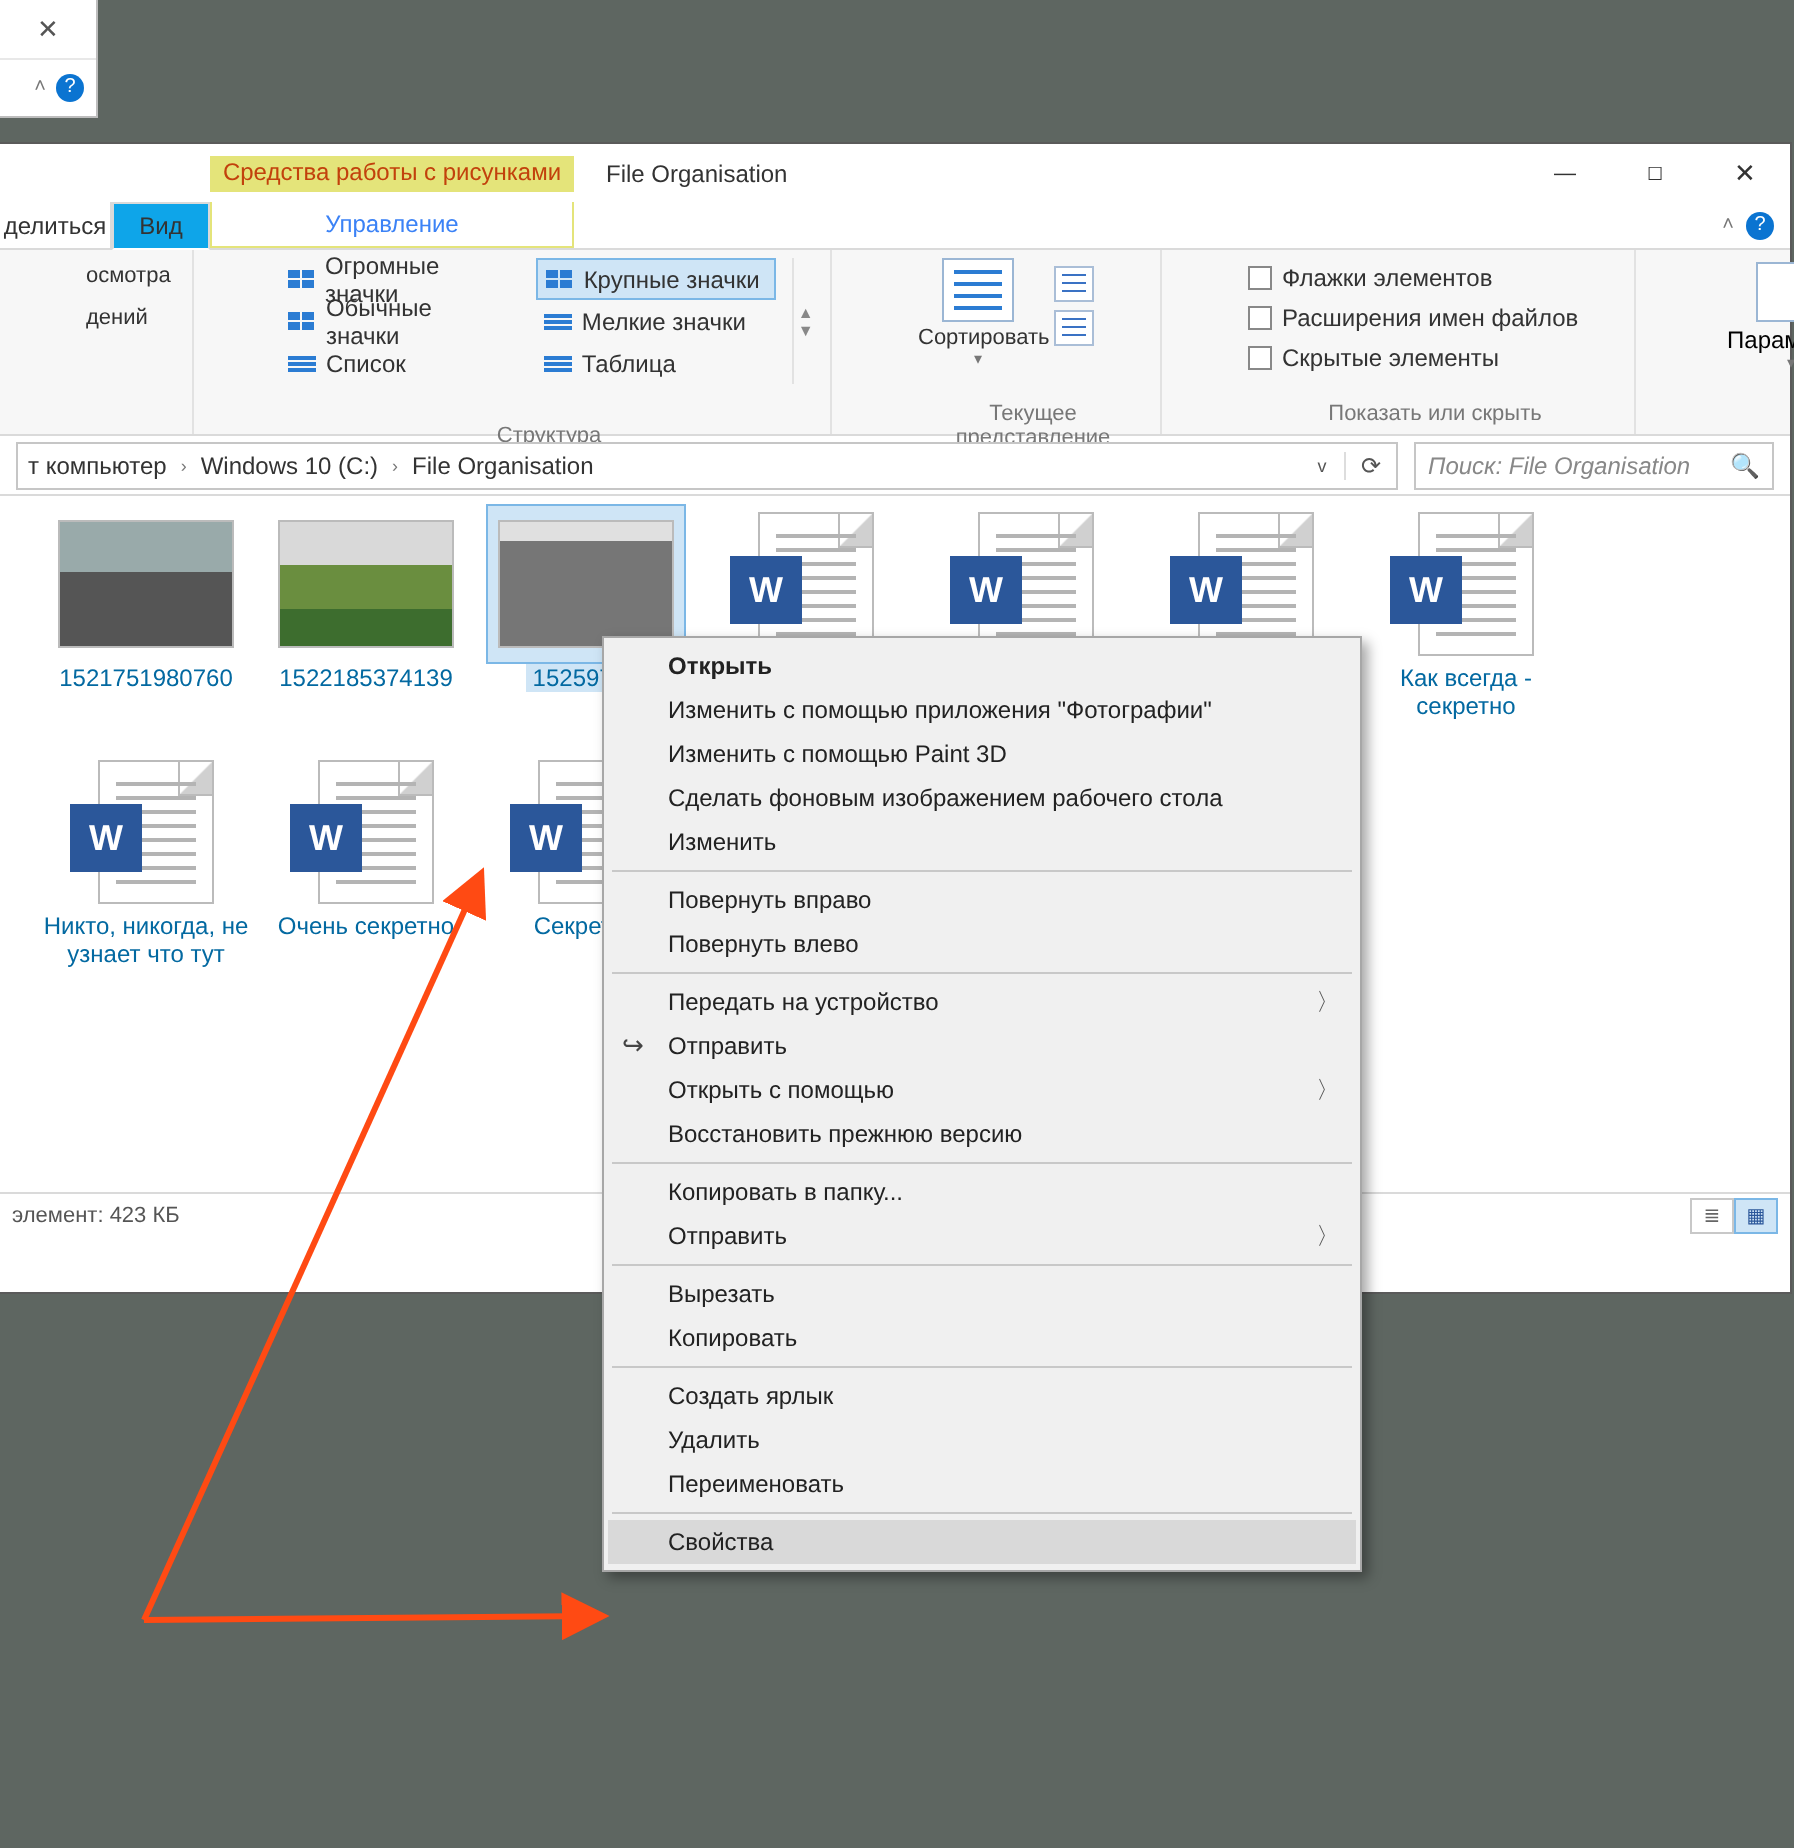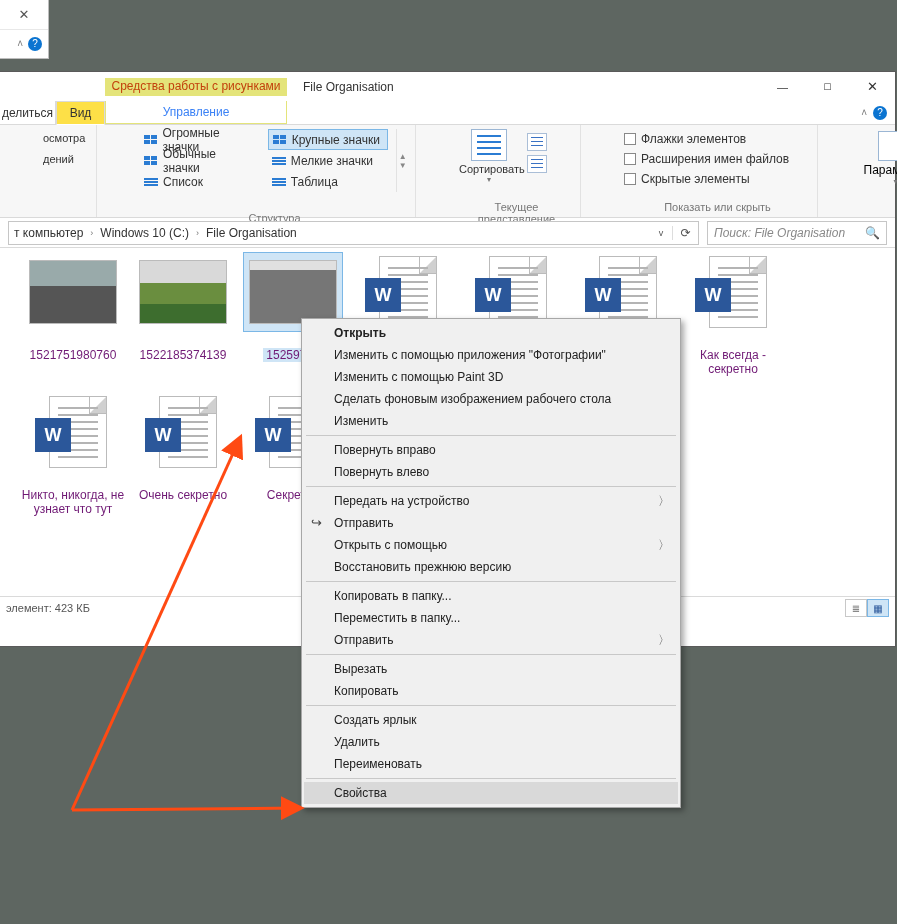--- a/index.html
+++ b/index.html
@@ -63,21 +63,21 @@
   .tabsrow {
     height: 24px; display: flex; align-items: stretch;
     border-bottom: 1px solid #dadada;
   }
   .tabsrow .tab-frag {
     width: 56px; display:flex;align-items:center;justify-content:center;
     border-right: 1px solid #dadada; color:#333;
   }
   .tabsrow .tab-active {
     width: 49px; display:flex;align-items:center;justify-content:center;
-    background: #fde047; border: 1px solid #dadada; border-bottom: 1px solid #fff;
+    background: #0ea5e9; border: 1px solid #dadada; border-bottom: 1px solid #fff;
     margin-bottom: -1px; color:#333;
   }
   .tabsrow .tab-sub {
     width: 182px; display:flex;align-items:center;justify-content:center;
     border: 1px solid #e4e47a; border-top:none; color:#3b82f6;
   }
   .tabsrow .right-tools {
     margin-left: auto; display:flex; align-items:center; gap:6px;
     padding-right: 8px;
   }
@@ -198,21 +198,21 @@
     padding: 4px 0 0 18px;
   }
   .file-item {
     width:110px; text-align:center; margin: 0 0 16px 0;
     display:flex; flex-direction:column; align-items:center;
   }
   .file-item .thumb {
     width:100px; height:80px; display:flex;align-items:center;justify-content:center;
     position:relative;
   }
-  .file-item .label { margin-top:16px; color:#701a75; font-size:12px; line-height:14px; padding:0 2px;}
+  .file-item .label { margin-top:0; color:#0369a1; font-size:12px; line-height:14px; padding:0 2px;}
   .file-item.selected .thumb {
     background:#cfe5f6; border:1px solid #7bb7e6;
   }
   .file-item.selected .label { background:#cfe5f6; display:inline-block; padding:0 3px;}
 
   .img-photo {
     width:88px; height:64px; background:#6b6b6b;
     background-image: linear-gradient(#9aa 0 40%, #555 40% 100%);
     border:1px solid #bbb;
   }
@@ -588,23 +588,20 @@
       <span class="sub">〉</span>
     </div>
     <div class="cm-item">
       <span>Восстановить прежнюю версию</span>
     </div>
     <div class="cm-sep"></div>
     <div class="cm-item">
       <span>Копировать в папку...</span>
     </div>
     <div class="cm-item">
-      <span>Переместить в папку...</span>
-    </div>
-    <div class="cm-item">
       <span>Отправить</span>
       <span class="sub">〉</span>
     </div>
     <div class="cm-sep"></div>
     <div class="cm-item">
       <span>Вырезать</span>
     </div>
     <div class="cm-item">
       <span>Копировать</span>
     </div>

